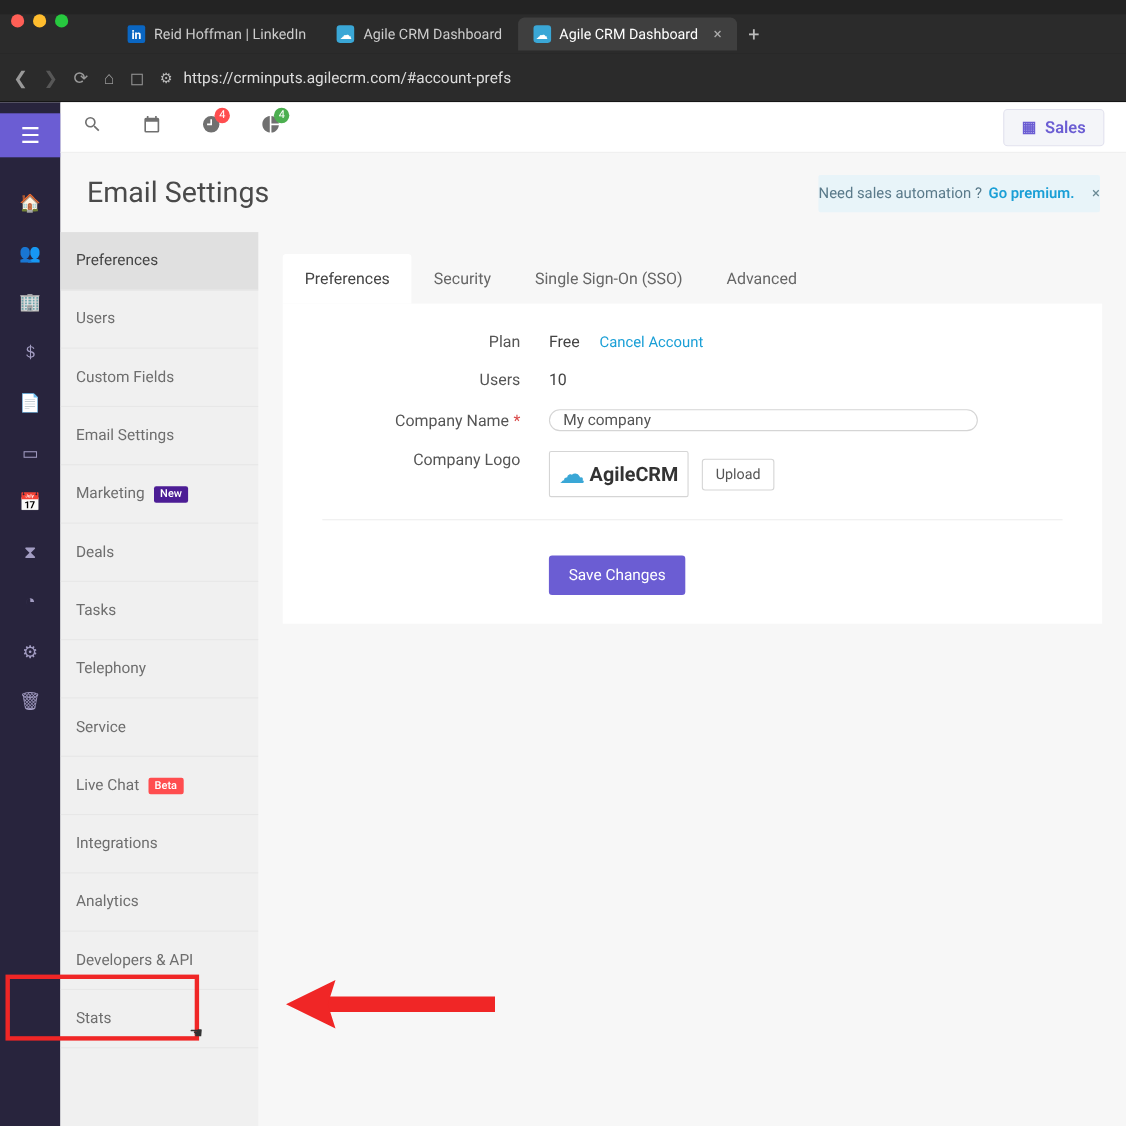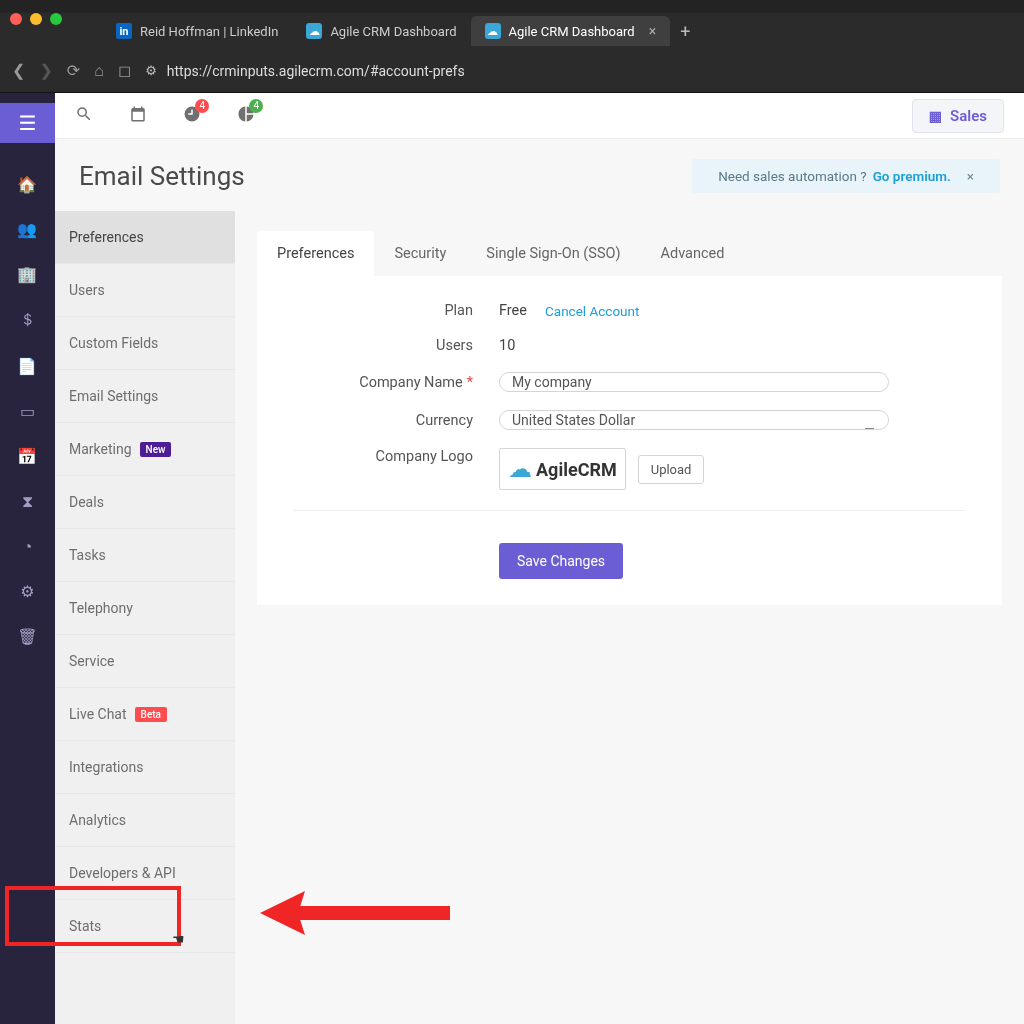--- a/index.html
+++ b/index.html
@@ -37,21 +37,21 @@
 .badge-sm { position:absolute; top:-6px; right:-8px; background:#ff4d4f; color:#fff; font-size:10px; border-radius:8px; padding:0 4px; line-height:14px; }
 .badge-g { background:#4caf50; }
 .topbar-right { margin-left:auto; }
 .sales-btn { background:#f4f5f9; border:1px solid #e2e2ee; color:#6b5dd3; font-weight:600; padding:7px 16px; border-radius:4px; display:flex; align-items:center; gap:8px; font-size:15px; cursor:pointer;}
 .sales-grid { color:#6b5dd3; font-size:14px; }
 
 .page-body { position:absolute; left:55px; right:0; top:46px; bottom:0; background:#f7f7f7; display:flex; flex-direction:column; }
 
 .page-header { padding: 20px 24px 18px; display:flex; align-items:center; justify-content:space-between; }
 .page-title { font-size: 26px; color:#4a4a4a; font-weight:400; }
-.premium-banner { background:#e8f4f9; color:#5a7a8a; padding:9px 26px; font-size:13.5px; border-radius:2px; display:flex; align-items:center; gap:6px; }
+.premium-banner { background:#e8f4f9; color:#5a7a8a; padding:9px 0; font-size:13.5px; border-radius:2px; display:flex; align-items:center; gap:6px; }
 .premium-link { color:#1a9fd6; font-weight:600; }
 .premium-close { margin-left:10px; color:#6b8a95; cursor:pointer; }
 
 .content-row { display:flex; flex:1; overflow:hidden; }
 
 .settings-sidebar { width:180px; background:#f0f0f0; }
 .settings-item { padding:18px 14px; font-size:14px; color:#6e6e6e; border-bottom:1px solid #e7e7e7; cursor:pointer; display:flex; align-items:center; gap:8px; }
 .settings-item.active { background:#e0e0e0; color:#444; }
 .badge-new { background:#4c1d95; color:#fff; font-size:10px; padding:2px 6px; border-radius:2px; font-weight:500;}
 .badge-beta { background:#ff4d4f; color:#fff; font-size:10px; padding:2px 6px; border-radius:2px; font-weight:500;}
@@ -253,26 +253,20 @@
             </div>
           </div>
           <div class="form-row">
             <div class="form-label">Users</div>
             <div class="form-val">10</div>
           </div>
           <div class="form-row">
             <div class="form-label"><span>Company Name</span><span class="req">*</span></div>
             <input class="input" value="My company" style="">
           </div>
-          <div class="form-row">
-            <div class="form-label">Currency</div>
-            <select class="select">
-              <option>United States Dollar</option>
-            </select>
-          </div>
           <div class="form-row logo-row">
             <div class="form-label">Company Logo</div>
             <div class="form-val" style="gap:0;">
               <div class="logo-box">
                 <span class="cloud-icon">☁</span>
                 <span class="logo-img">AgileCRM</span>
               </div>
               <button class="upload-btn">Upload</button>
             </div>
           </div>

